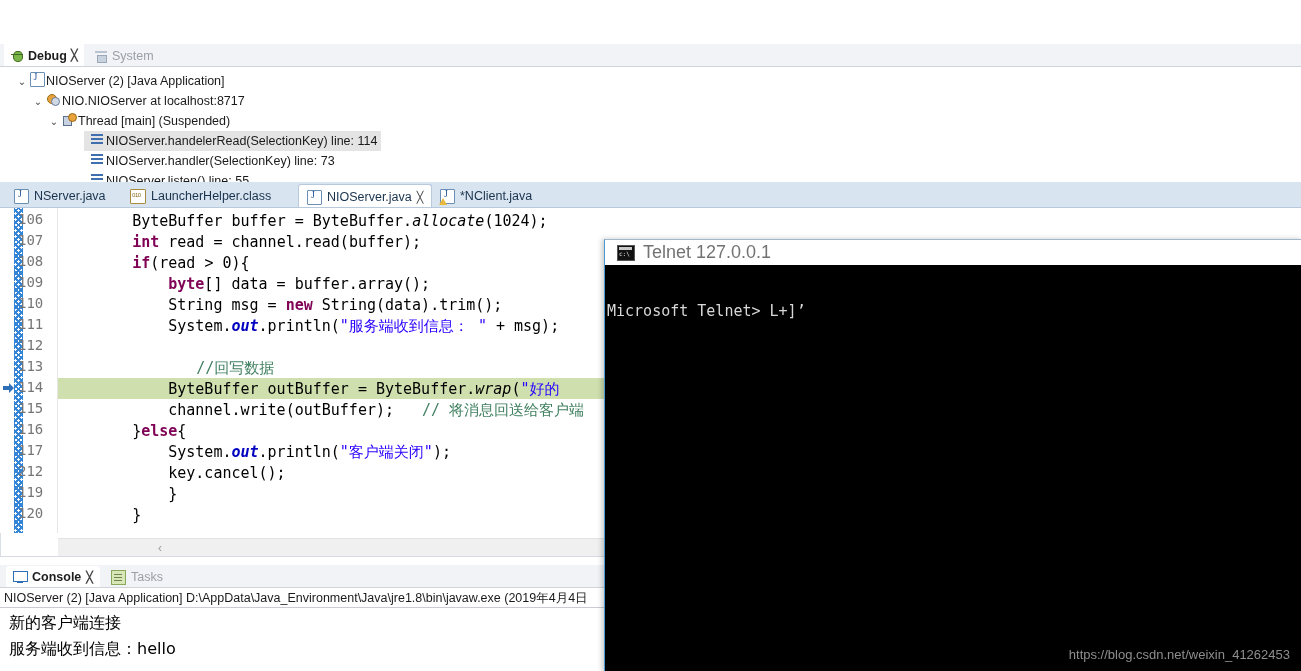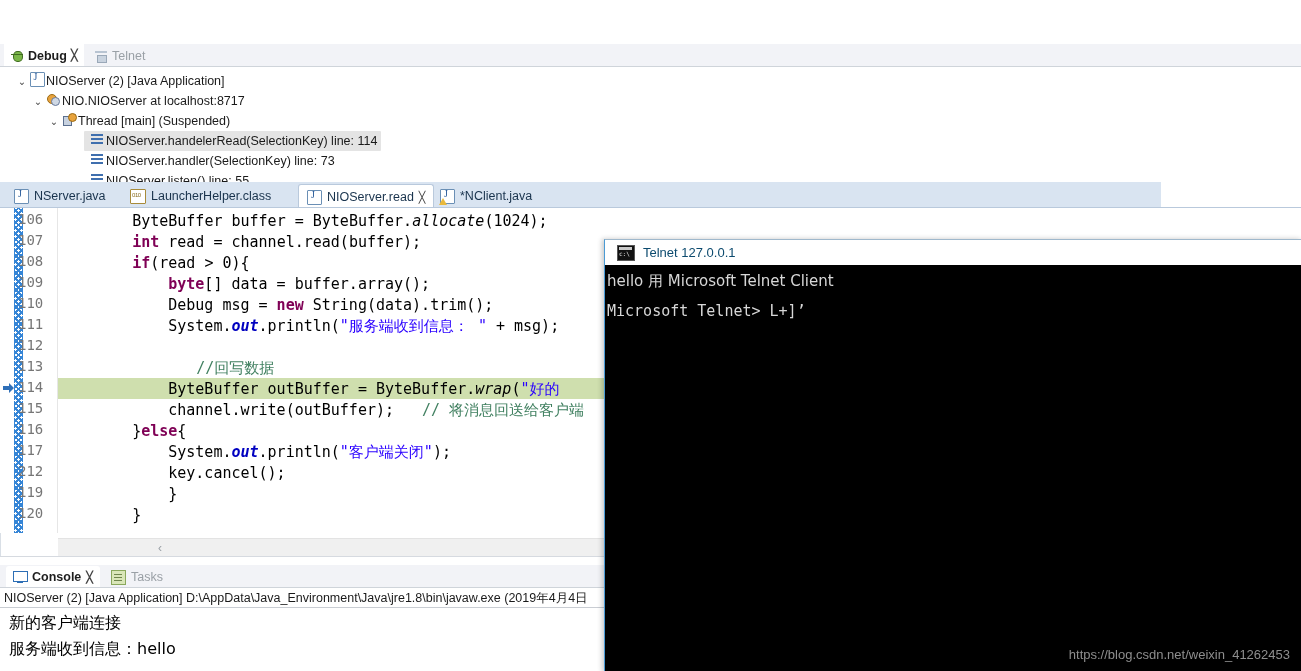--- a/index.html
+++ b/index.html
@@ -67,21 +67,21 @@
   .ic-tasks i:nth-child(2){top:6px;}
   .ic-tasks i:nth-child(3){top:9px;}
   .ic-class{display:inline-block;width:14px;height:13px;position:relative;border:1px solid #a88b3a;background:#fff;border-radius:1px;}
   .ic-class:after{content:"010";position:absolute;left:1px;top:2px;font-size:6px;color:#8a6d20;letter-spacing:-0.4px;}
   .ic-jwarn{display:inline-block;width:13px;height:13px;position:relative;border:1px solid #6a8fb5;background:#fff;border-radius:1px;}
   .ic-jwarn:after{content:"J";position:absolute;left:3px;top:-2px;font-size:10px;color:#2b5d9b;font-family:"Liberation Serif",serif;}
   .ic-jwarn i{position:absolute;left:-2px;bottom:-2px;width:0;height:0;border-left:4px solid transparent;border-right:4px solid transparent;border-bottom:7px solid #e9b93c;}
 
   
   #editor-area{position:absolute;left:0;top:182px;width:1301px;height:383px;background:#ffffff;}
-  .etab-strip{position:absolute;left:0;top:0;width:1161px;height:26px;background:#d9e4f1;}
+  .etab-strip{position:absolute;left:0;top:0;width:1301px;height:26px;background:#d9e4f1;}
   .etab{position:absolute;top:2px;height:24px;display:flex;align-items:center;gap:5px;padding:0 8px;font-size:12.5px;color:#19334d;white-space:nowrap;}
   .etab.act{background:#ffffff;border-top:1px solid #b9c9dc;border-left:1px solid #b9c9dc;border-right:1px solid #b9c9dc;border-radius:3px 3px 0 0;}
   .etab-underline{position:absolute;left:0;top:25px;width:1301px;height:1px;background:#b9c9dc;}
   #code-pane{position:absolute;left:0;top:26px;width:1301px;height:357px;background:#fff;}
   .chgbar{position:absolute;left:14px;top:0;width:9px;height:325px;
      background-image:
        repeating-linear-gradient(45deg,#2b7fd4 0 2px,transparent 2px 4px),
        repeating-linear-gradient(-45deg,#2b7fd4 0 2px,transparent 2px 4px);
      background-color:#ffffff;opacity:.95;}
   #gutter{position:absolute;left:0;top:0;width:58px;height:325px;background:#ffffff;}
@@ -119,41 +119,41 @@
   #telnet-window{
     position:absolute;left:604px;top:239px;width:697px;height:432px;
     background:#000000;border-left:1px solid #4a9ad4;border-top:1px solid #9fb8cc;
     box-shadow:-2px 0 5px rgba(0,0,0,.22);
   }
   .tn-titlebar{position:absolute;left:0;top:0;width:697px;height:25px;background:#ffffff;
      display:flex;align-items:center;gap:8px;padding-left:12px;}
   .tn-icon{width:16px;height:14px;background:#111;border:1px solid #555;position:relative;flex:0 0 auto;}
   .tn-icon:before{content:"";position:absolute;left:1px;top:1px;width:13px;height:3px;background:#c9c9c9;}
   .tn-icon:after{content:"c:\\";position:absolute;left:1px;top:4px;font-size:6px;color:#e0e0e0;font-family:"DejaVu Sans Mono",monospace;}
-  .tn-title{font-size:13px;color:#0c4a6e;}
+  .tn-title{font-size:18px;color:#737373;}
   .tn-body{position:absolute;left:0;top:25px;width:697px;height:407px;background:#000;}
   .tn-line{position:absolute;left:2px;white-space:pre;color:#d7d7d7;font-size:15px;
      font-family:"DejaVu Sans Mono", monospace;}
   .tn-cjk{font-family:"DejaVu Sans",sans-serif;}
   .watermark{position:absolute;right:12px;bottom:10px;font-size:13px;color:#8e8e8e;
      font-family:"Liberation Sans",sans-serif;}
 </style>
 </head>
 <body>
 
 <div id="debug-view">
   <div class="view-tabbar">
     <div class="view-tab active" style="left:4px;">
       <span class="ic-bug"></span>
       <span class="tlabel">Debug</span>
       <span class="close-x">╳</span>
     </div>
     <div class="view-tab inactive" style="left:88px;">
       <span class="ic-servers"></span>
-      <span class="tlabel">Telnet</span>
+      <span class="tlabel">System</span>
     </div>
     <div class="dbg-tabs-sep"></div>
   </div>
 
   <div id="debug-tree">
     <div class="trow" style="left:16px;top:3px;">
       <span class="chev">⌄</span>
       <span class="tic"><span class="ic-java"></span></span>
       <span>NIOServer (2) [Java Application]</span>
     </div>
@@ -191,21 +191,21 @@
     <div class="etab" style="left:6px;">
       <span class="ic-java"></span>
       <span>NServer.java</span>
     </div>
     <div class="etab" style="left:122px;">
       <span class="ic-class"></span>
       <span>LauncherHelper.class</span>
     </div>
     <div class="etab act" style="left:298px;">
       <span class="ic-java"></span>
-      <span>NIOServer.read</span>
+      <span>NIOServer.java</span>
       <span class="close-x">╳</span>
     </div>
     <div class="etab" style="left:432px;">
       <span class="ic-jwarn">
           <i></i>
         </span>
       <span>*NClient.java</span>
     </div>
     <div class="etab-underline"></div>
   </div>
@@ -232,21 +232,21 @@
         <div class="lineno" style="top: 255px;">212</div>
         <div class="lineno" style="top: 276px;">119</div>
         <div class="lineno" style="top: 297px;">120</div>
       </div>
     <div class="gutter-sep"></div>
     <div id="code-lines">
         <div class="codeline" style="top: 3px; padding-left: 72.16px;"><span>ByteBuffer buffer = ByteBuffer.</span><span class="smeth">allocate</span><span>(1024);</span></div>
         <div class="codeline" style="top: 24px; padding-left: 72.16px;"><span class="kw">int</span><span> read = channel.read(buffer);</span></div>
         <div class="codeline" style="top: 45px; padding-left: 72.16px;"><span class="kw">if</span><span>(read &gt; 0){</span></div>
         <div class="codeline" style="top: 66px; padding-left: 108.24px;"><span class="kw">byte</span><span>[] data = buffer.array();</span></div>
-        <div class="codeline" style="top: 87px; padding-left: 108.24px;"><span>Debug msg = </span><span class="kw">new</span><span> String(data).trim();</span></div>
+        <div class="codeline" style="top: 87px; padding-left: 108.24px;"><span>String msg = </span><span class="kw">new</span><span> String(data).trim();</span></div>
         <div class="codeline" style="top: 108px; padding-left: 108.24px;"><span>System.</span><span class="sfld">out</span><span>.println(</span><span class="str">"服务端收到信息： "</span><span> + msg);</span></div>
         <div class="codeline" style="top: 150px; padding-left: 108.24px;"><span class="cmt">//回写数据</span></div>
         <div class="hl-row" style="top: 170px; background: rgb(207, 223, 174);"></div>
         <div class="codeline" style="top: 171px; padding-left: 108.24px;"><span>ByteBuffer outBuffer = ByteBuffer.</span><span class="smeth">wrap</span><span>(</span><span class="str">"好的</span></div>
         <div class="codeline" style="top: 192px; padding-left: 108.24px;"><span>channel.write(outBuffer);</span><span class="cmt">// 将消息回送给客户端</span></div>
         <div class="codeline" style="top: 213px; padding-left: 72.16px;"><span>}</span><span class="kw">else</span><span>{</span></div>
         <div class="codeline" style="top: 234px; padding-left: 108.24px;"><span>System.</span><span class="sfld">out</span><span>.println(</span><span class="str">"客户端关闭"</span><span>);</span></div>
         <div class="codeline" style="top: 255px; padding-left: 108.24px;"><span>key.cancel();</span></div>
         <div class="codeline" style="top: 276px; padding-left: 108.24px;"><span>}</span></div>
         <div class="codeline" style="top: 297px; padding-left: 72.16px;"><span>}</span></div>
@@ -280,17 +280,16 @@
   <div class="cons-line cjk" style="top:48px;">新的客户端连接</div>
   <div class="cons-line cjk" style="top:74px;">服务端收到信息：hello</div>
 </div>
 
 <div id="telnet-window">
   <div class="tn-titlebar">
     <span class="tn-icon"></span>
     <span class="tn-title">Telnet 127.0.0.1</span>
   </div>
   <div class="tn-body">
-    <div class="tn-line tn-cjk" style="top:7px;">hello 用 Microsoft Telnet Client</div>
     <div class="tn-line" style="top:37px;">Microsoft Telnet&gt; L+]’</div>
   </div>
   <div class="watermark">https://blog.csdn.net/weixin_41262453</div>
 </div>
 
 </body></html>

